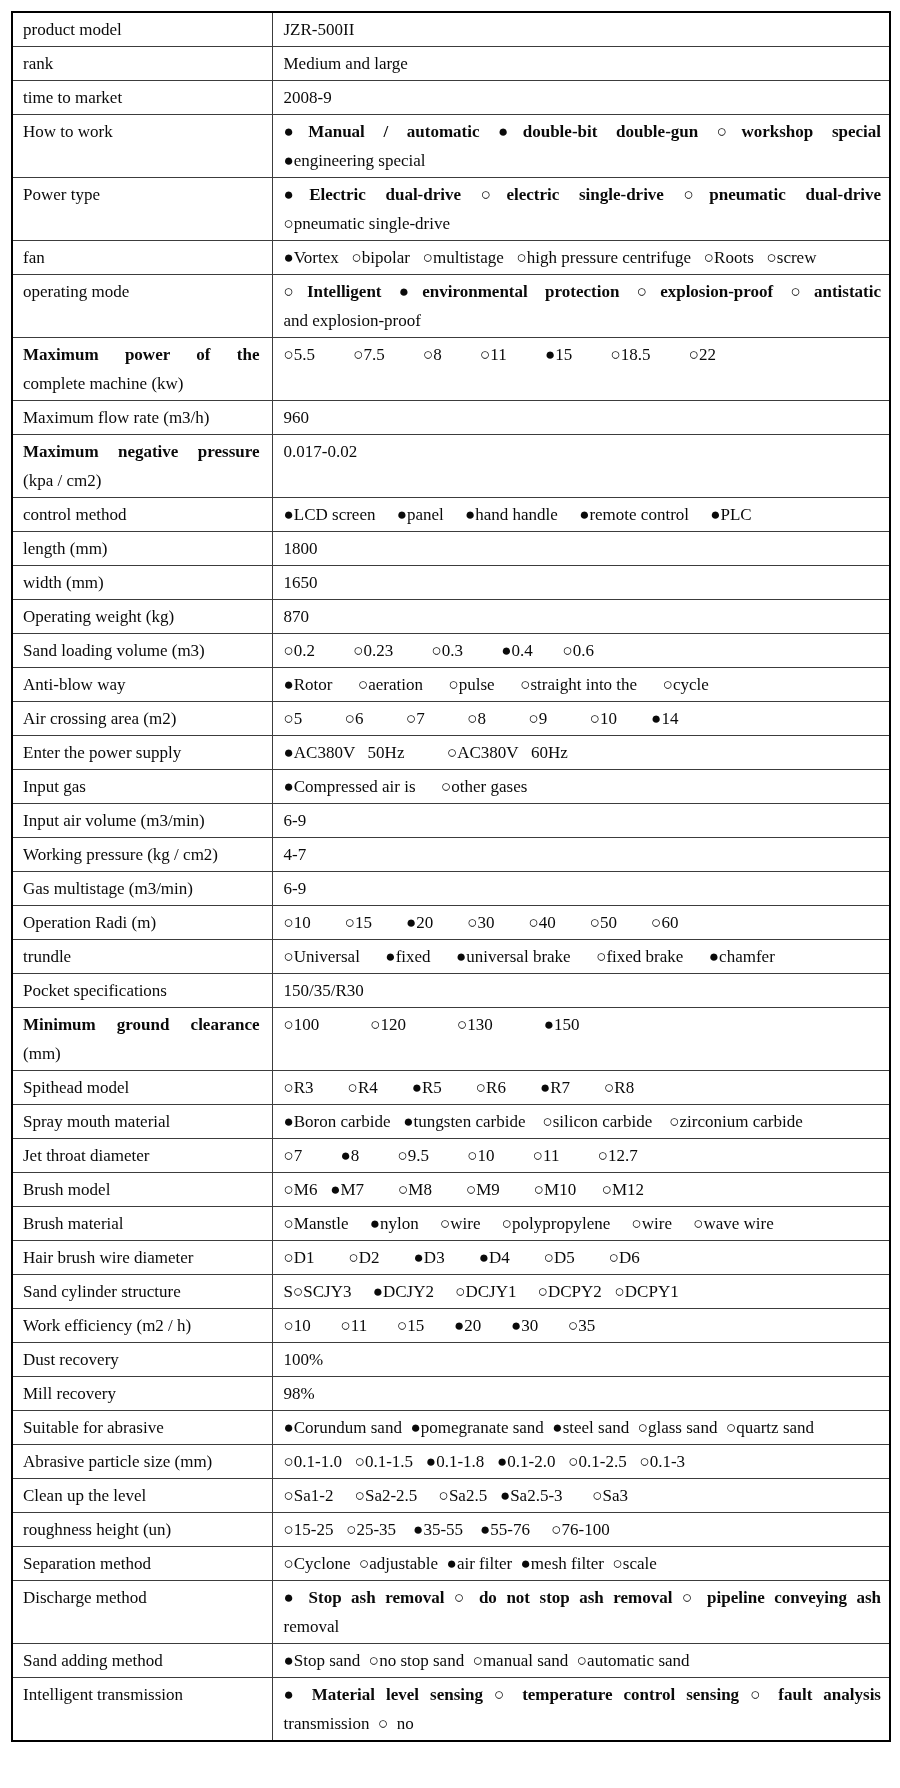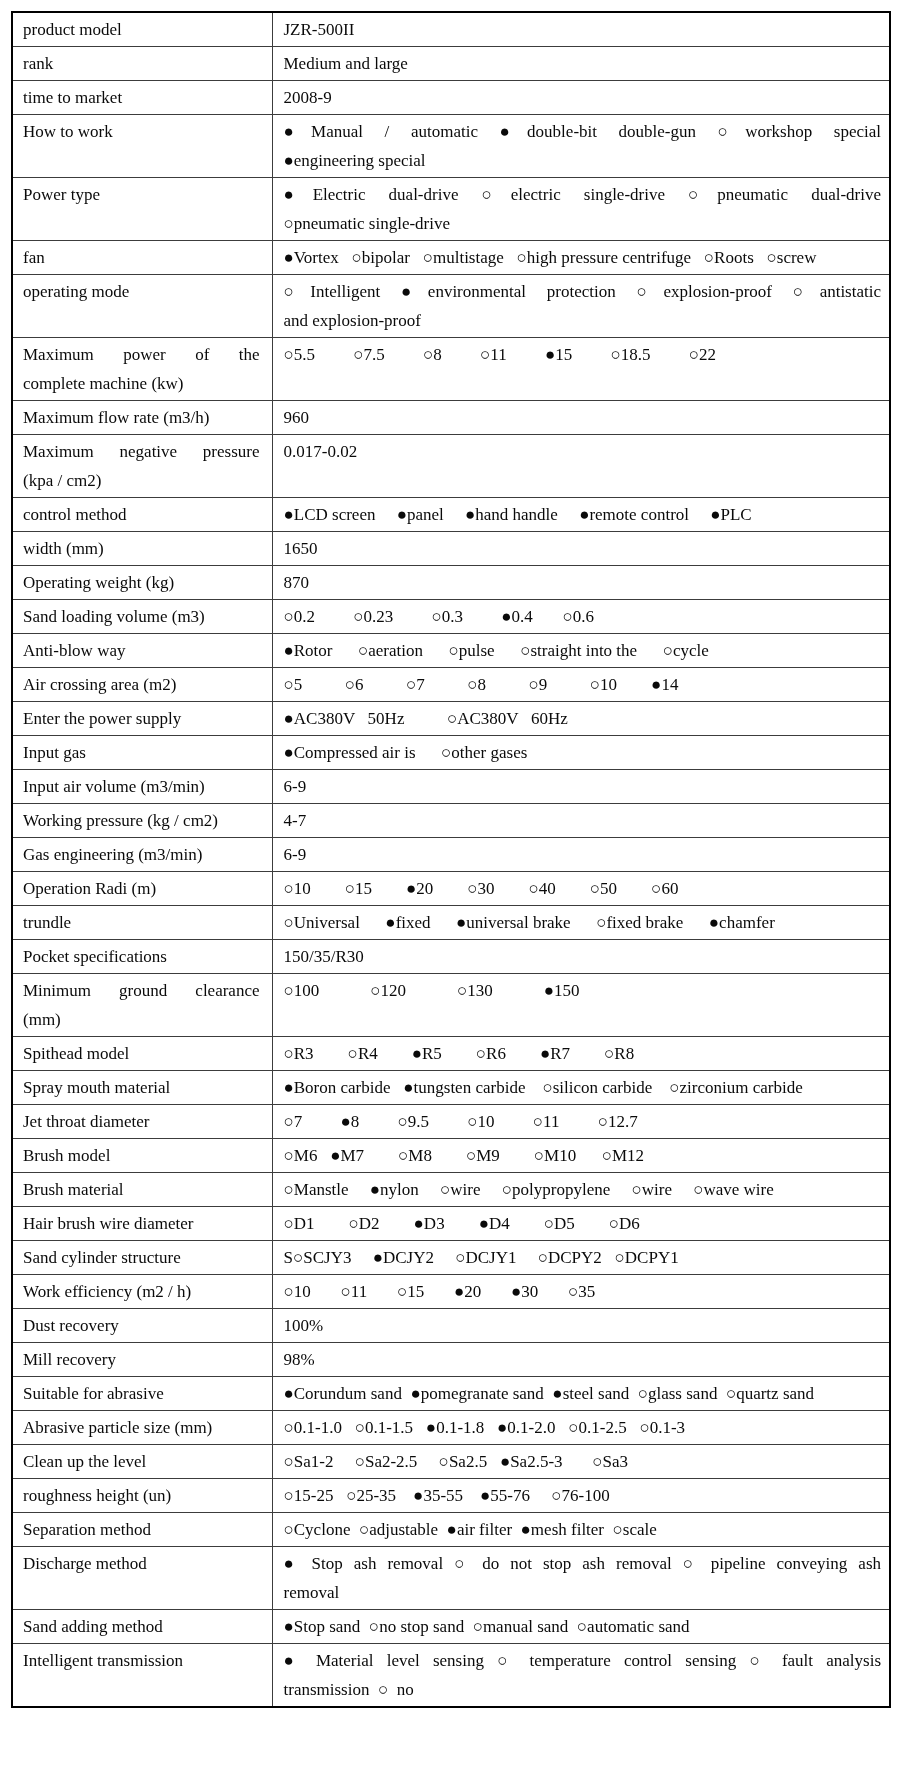--- a/index.html
+++ b/index.html
@@ -39,20 +39,21 @@
     white-space: pre-wrap;
     min-height: 29px;
   }
   
   .jfull {
     white-space: normal;
     text-align: justify;
     text-align-last: justify;
     -moz-text-align-last: justify;
     text-justify: inter-word;
+    font-weight: bold;
   }
 </style>
 </head>
 <body>
 
 <div class="sheet">
   <table class="spec">
     <colgroup>
       <col class="c-label">
       <col class="c-value">
@@ -146,20 +147,28 @@
         <tr>
           <td class="label-cell">
             <div class="cell-line">control method</div>
           </td>
           <td class="value-cell">
             <div class="cell-line">●LCD screen     ●panel     ●hand handle     ●remote control     ●PLC</div>
           </td>
         </tr>
         <tr>
           <td class="label-cell">
+            <div class="cell-line">length (mm)</div>
+          </td>
+          <td class="value-cell">
+            <div class="cell-line">1800</div>
+          </td>
+        </tr>
+        <tr>
+          <td class="label-cell">
             <div class="cell-line">width (mm)</div>
           </td>
           <td class="value-cell">
             <div class="cell-line">1650</div>
           </td>
         </tr>
         <tr>
           <td class="label-cell">
             <div class="cell-line">Operating weight (kg)</div>
           </td>
@@ -218,21 +227,21 @@
         <tr>
           <td class="label-cell">
             <div class="cell-line">Working pressure (kg / cm2)</div>
           </td>
           <td class="value-cell">
             <div class="cell-line">4-7</div>
           </td>
         </tr>
         <tr>
           <td class="label-cell">
-            <div class="cell-line">Gas engineering (m3/min)</div>
+            <div class="cell-line">Gas multistage (m3/min)</div>
           </td>
           <td class="value-cell">
             <div class="cell-line">6-9</div>
           </td>
         </tr>
         <tr>
           <td class="label-cell">
             <div class="cell-line">Operation Radi (m)</div>
           </td>
           <td class="value-cell">

